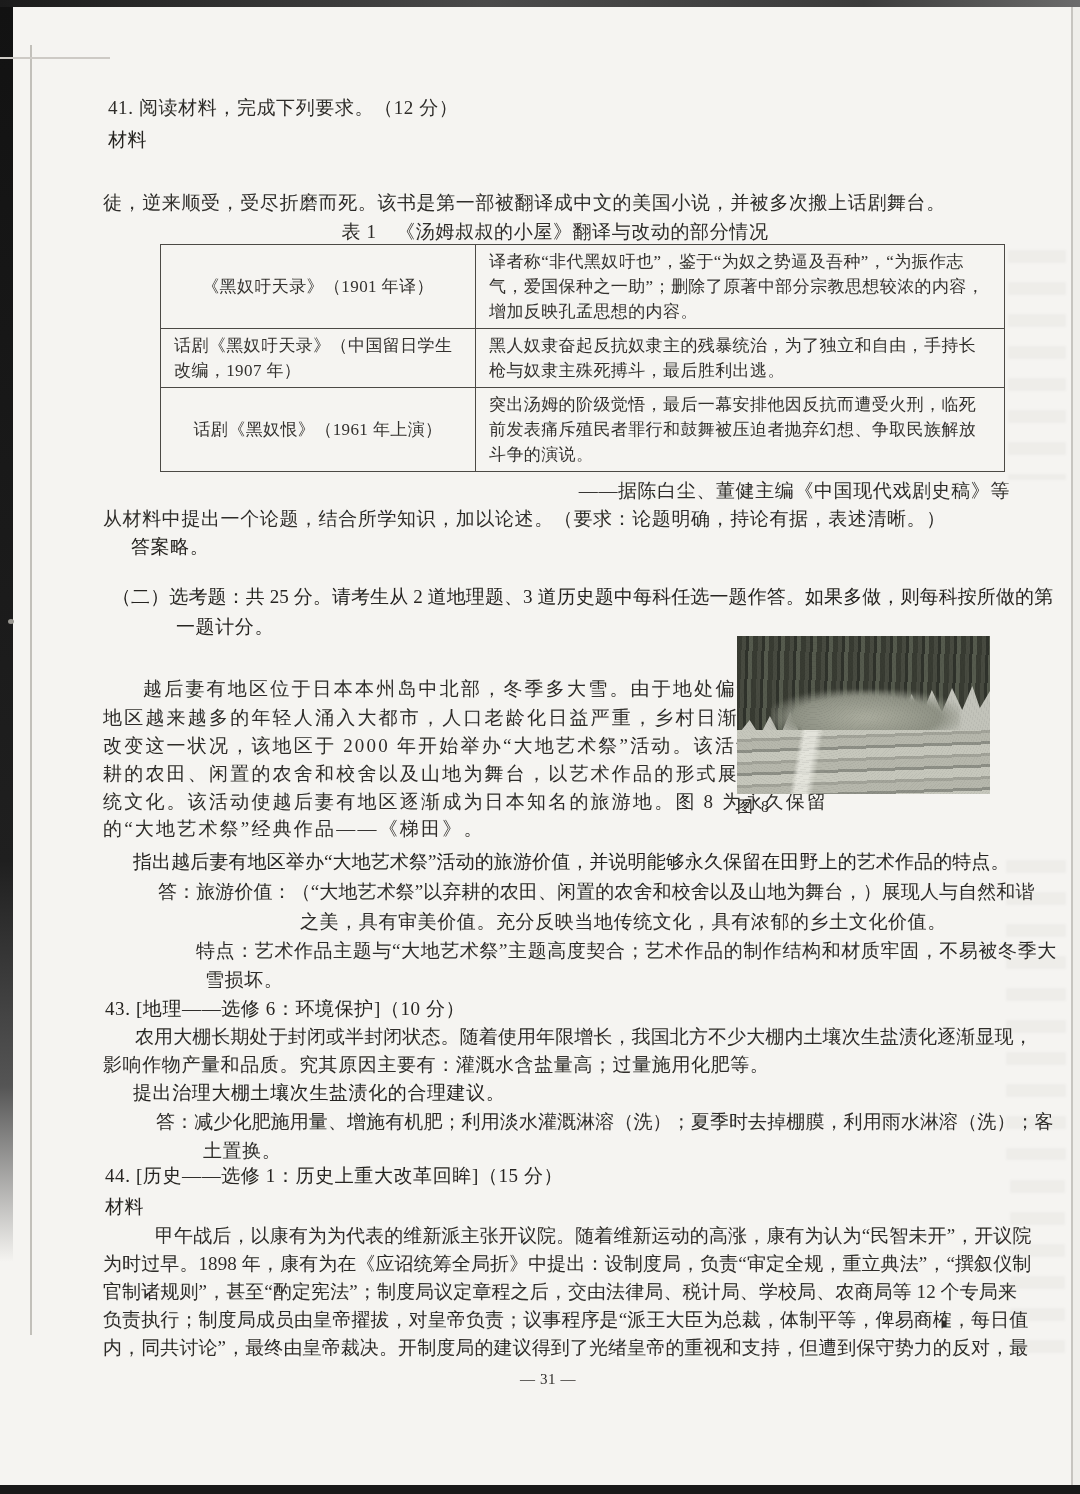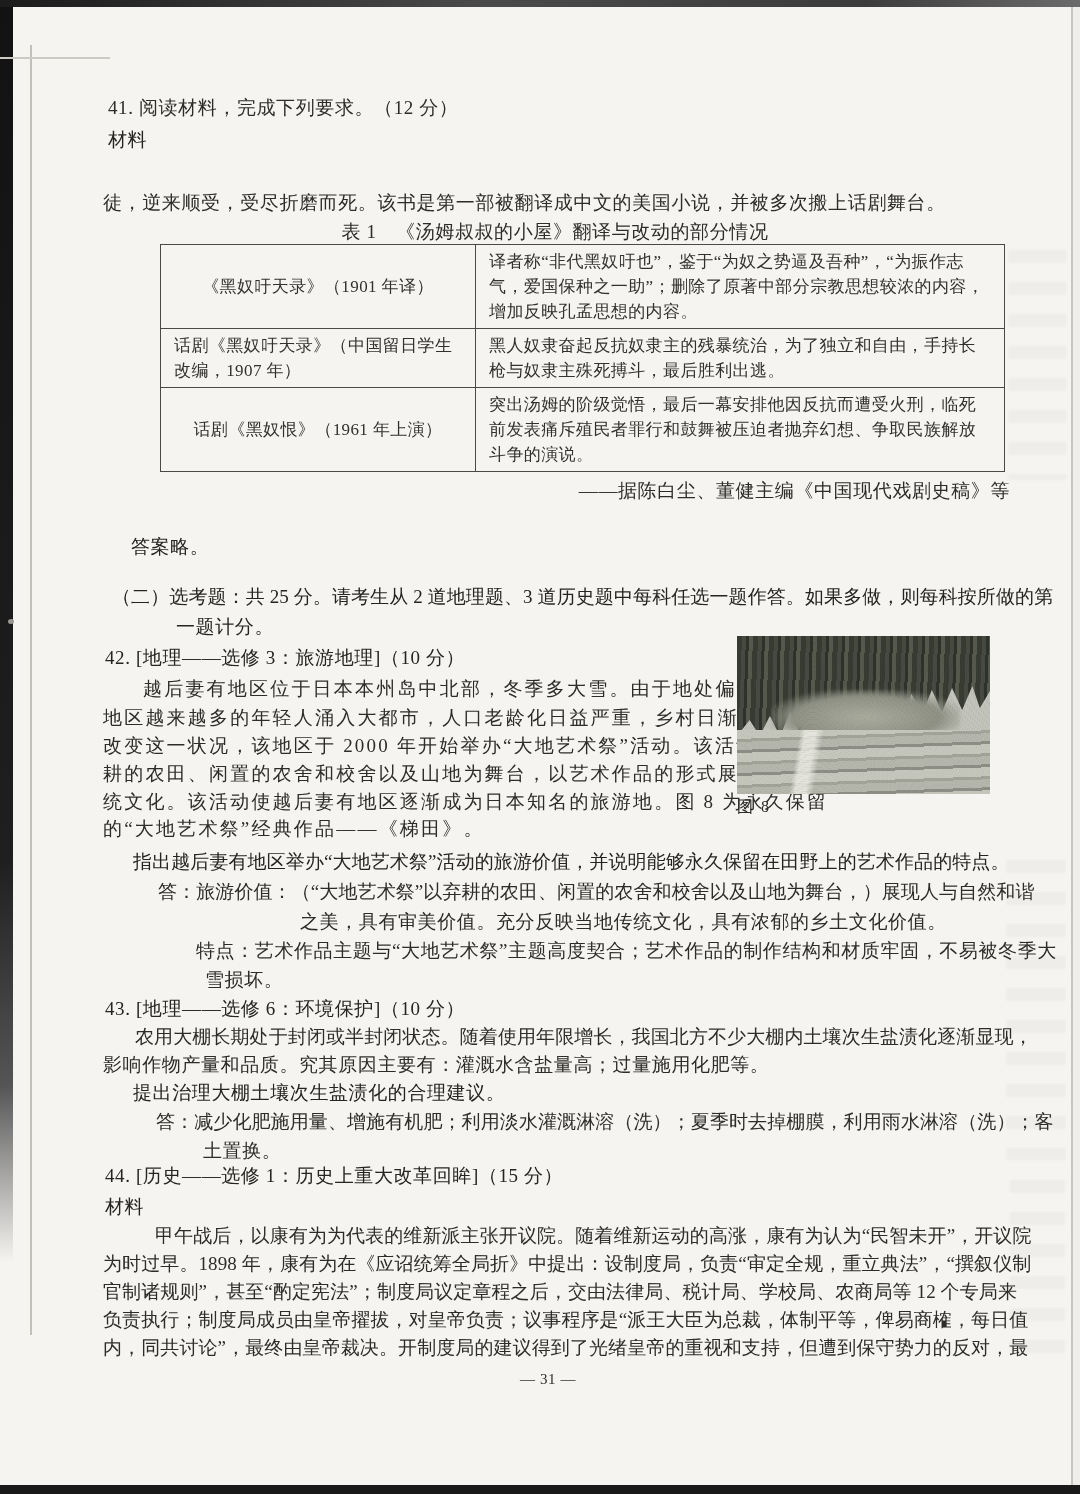--- a/index.html
+++ b/index.html
@@ -81,26 +81,26 @@
       <td class="c2">黑人奴隶奋起反抗奴隶主的残暴统治，为了独立和自由，手持长枪与奴隶主殊死搏斗，最后胜利出逃。</td>
     </tr>
     <tr>
       <td class="c1">话剧《黑奴恨》（1961 年上演）</td>
       <td class="c2">突出汤姆的阶级觉悟，最后一幕安排他因反抗而遭受火刑，临死前发表痛斥殖民者罪行和鼓舞被压迫者抛弃幻想、争取民族解放斗争的演说。</td>
     </tr>
   </tbody>
     </table>
 
   <div class="line" style="left:103px;top:478px;width:907px;text-align:right;">——据陈白尘、董健主编《中国现代戏剧史稿》等</div>
+  <div class="line" style="left:103px;top:506px;">从材料中提出一个论题，结合所学知识，加以论述。（要求：论题明确，持论有据，表述清晰。）</div>
   <div class="line bold" style="left:131px;top:534px;">答案略。</div>
 
   <div class="line bold tight" style="left:112px;top:584px;">（二）选考题：共 25 分。请考生从 2 道地理题、3 道历史题中每科任选一题作答。如果多做，则每科按所做的第</div>
   <div class="line bold" style="left:176px;top:614px;">一题计分。</div>
 
-  <div class="line bold" style="left:105px;top:645px;">42. [地理——选修 3：旅游地理]（10 分）</div>
   <div class="line wide" style="left:103px;top:676px;text-indent:40px;">越后妻有地区位于日本本州岛中北部，冬季多大雪。由于地处偏远，该</div>
   <div class="line wide" style="left:103px;top:705px;">地区越来越多的年轻人涌入大都市，人口老龄化日益严重，乡村日渐衰败。为</div>
   <div class="line wide" style="left:103px;top:733px;">改变这一状况，该地区于 2000 年开始举办“大地艺术祭”活动。该活动以弃</div>
   <div class="line wide" style="left:103px;top:761px;">耕的农田、闲置的农舍和校舍以及山地为舞台，以艺术作品的形式展现当地传</div>
   <div class="line wide" style="left:103px;top:789px;">统文化。该活动使越后妻有地区逐渐成为日本知名的旅游地。图 8 为永久保留</div>
   <div class="line wide" style="left:103px;top:816px;">的“大地艺术祭”经典作品——《梯田》。</div>
 
   <div id="fig">
     <div class="forest"></div>
     <div class="bush"></div>

